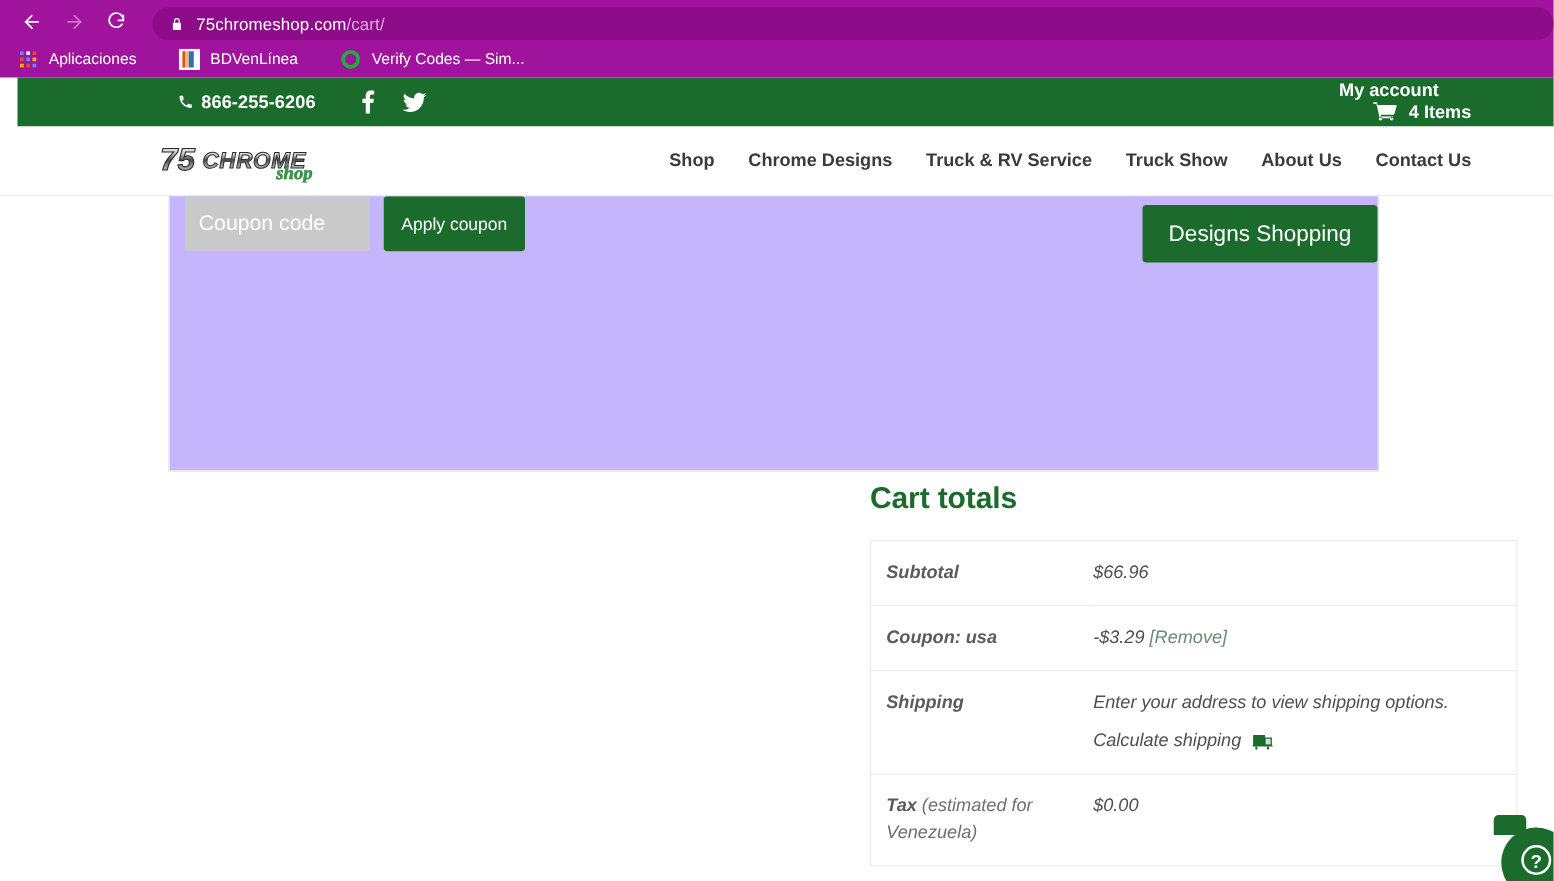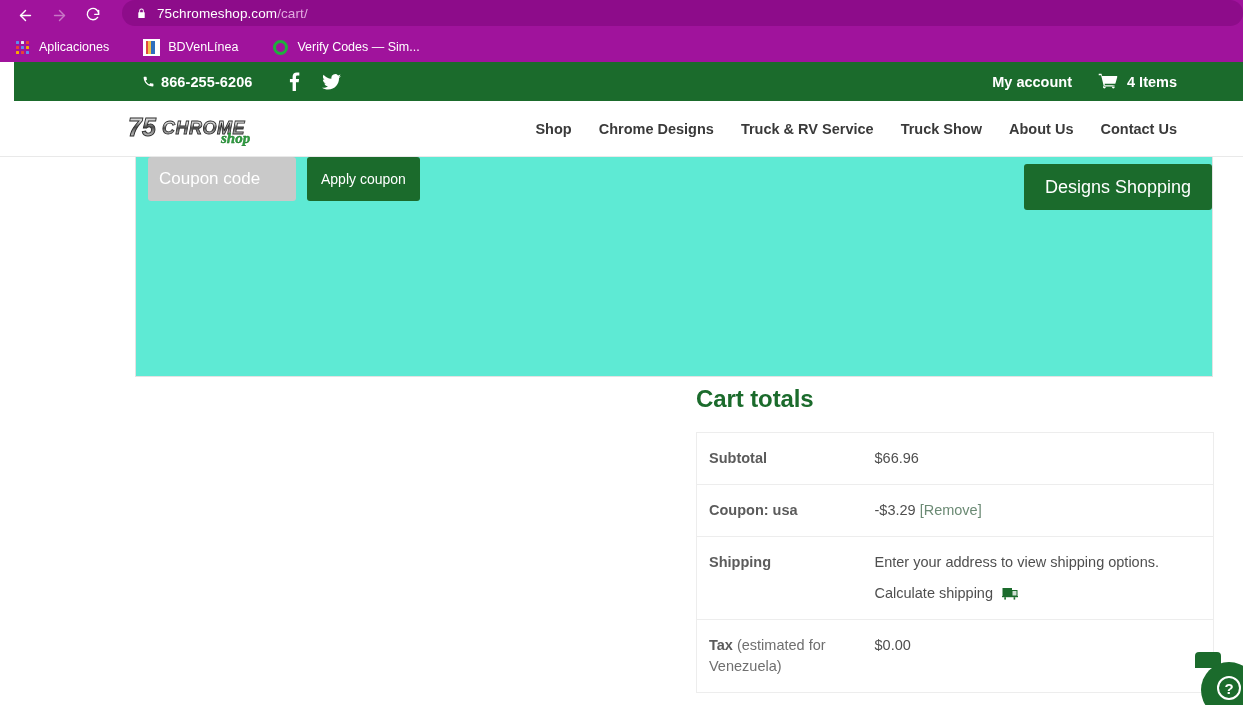--- a/index.html
+++ b/index.html
@@ -12,21 +12,21 @@
 
   
   #browser-chrome {
     width: 1243px; height: 62px;
     background: #a0139c;
     position: relative;
   }
   #browser-toolbar {
     height: 32px;
     display: flex;
-    align-items: flex-start;
+    align-items: flex-end;
     padding-left: 10px;
   }
   .nav-btn {
     width: 30px; height: 30px;
     display: flex; align-items: center; justify-content: center;
     border-radius: 50%;
     flex: 0 0 auto;
   }
   .nav-btn svg { display: block; }
   .url-bar {
@@ -95,20 +95,21 @@
   .phone-num {
     color: #fff; font-size: 14.5px; font-weight: bold; letter-spacing: 0.1px;
   }
   .social-icons { display: flex; align-items: center; margin-left: 36px; gap: 22px; }
   .social-ic { display: flex; align-items: center; justify-content: center; }
   #topbar-right {
     margin-left: auto;
     display: flex;
     align-items: flex-end;
     gap: 0;
+    flex-direction: column;
   }
   .my-account {
     color: #fff; font-size: 14.5px; font-weight: bold;
     margin-right: 26px;
   }
   .cart-link { display: flex; align-items: center; gap: 9px; }
   .cart-count { color: #fff; font-size: 14.5px; font-weight: bold; }
 
   
   #site-header {
@@ -142,25 +143,25 @@
     width: 1243px;
     height: 551px;
     background: #fff;
     overflow: hidden;
   }
 
   
   #cart-card {
     position: absolute;
     left: 135px; top: -40px;
-    width: 1078px;
+    width: 968px;
     height: 260px;
     border: 1px solid #e3e3e3;
     border-top: none;
-    background: #5eead4;
+    background: #c4b5fd;
     text-decoration: underline;
   }
   #coupon-row {
     position: absolute;
     left: 12px; top: 40px;
     display: flex;
     align-items: center;
     gap: 11px;
   }
   #coupon-input {
@@ -220,20 +221,21 @@
     font-weight: bold;
     color: #1b6b2c;
     margin-bottom: 19px;
     letter-spacing: -0.1px;
   }
   #totals-table {
     width: 518px;
     border: 1px solid #ededed;
     border-collapse: collapse;
     background: #fff;
+    font-style: italic;
   }
   #totals-table tr { border-bottom: 1px solid #ededed; }
   #totals-table tr:last-child { border-bottom: none; }
   #totals-table th {
     text-align: left;
     vertical-align: top;
     font-size: 14.5px;
     font-weight: bold;
     color: #5b5b5b;
     padding: 15px 10px 15px 12px;

